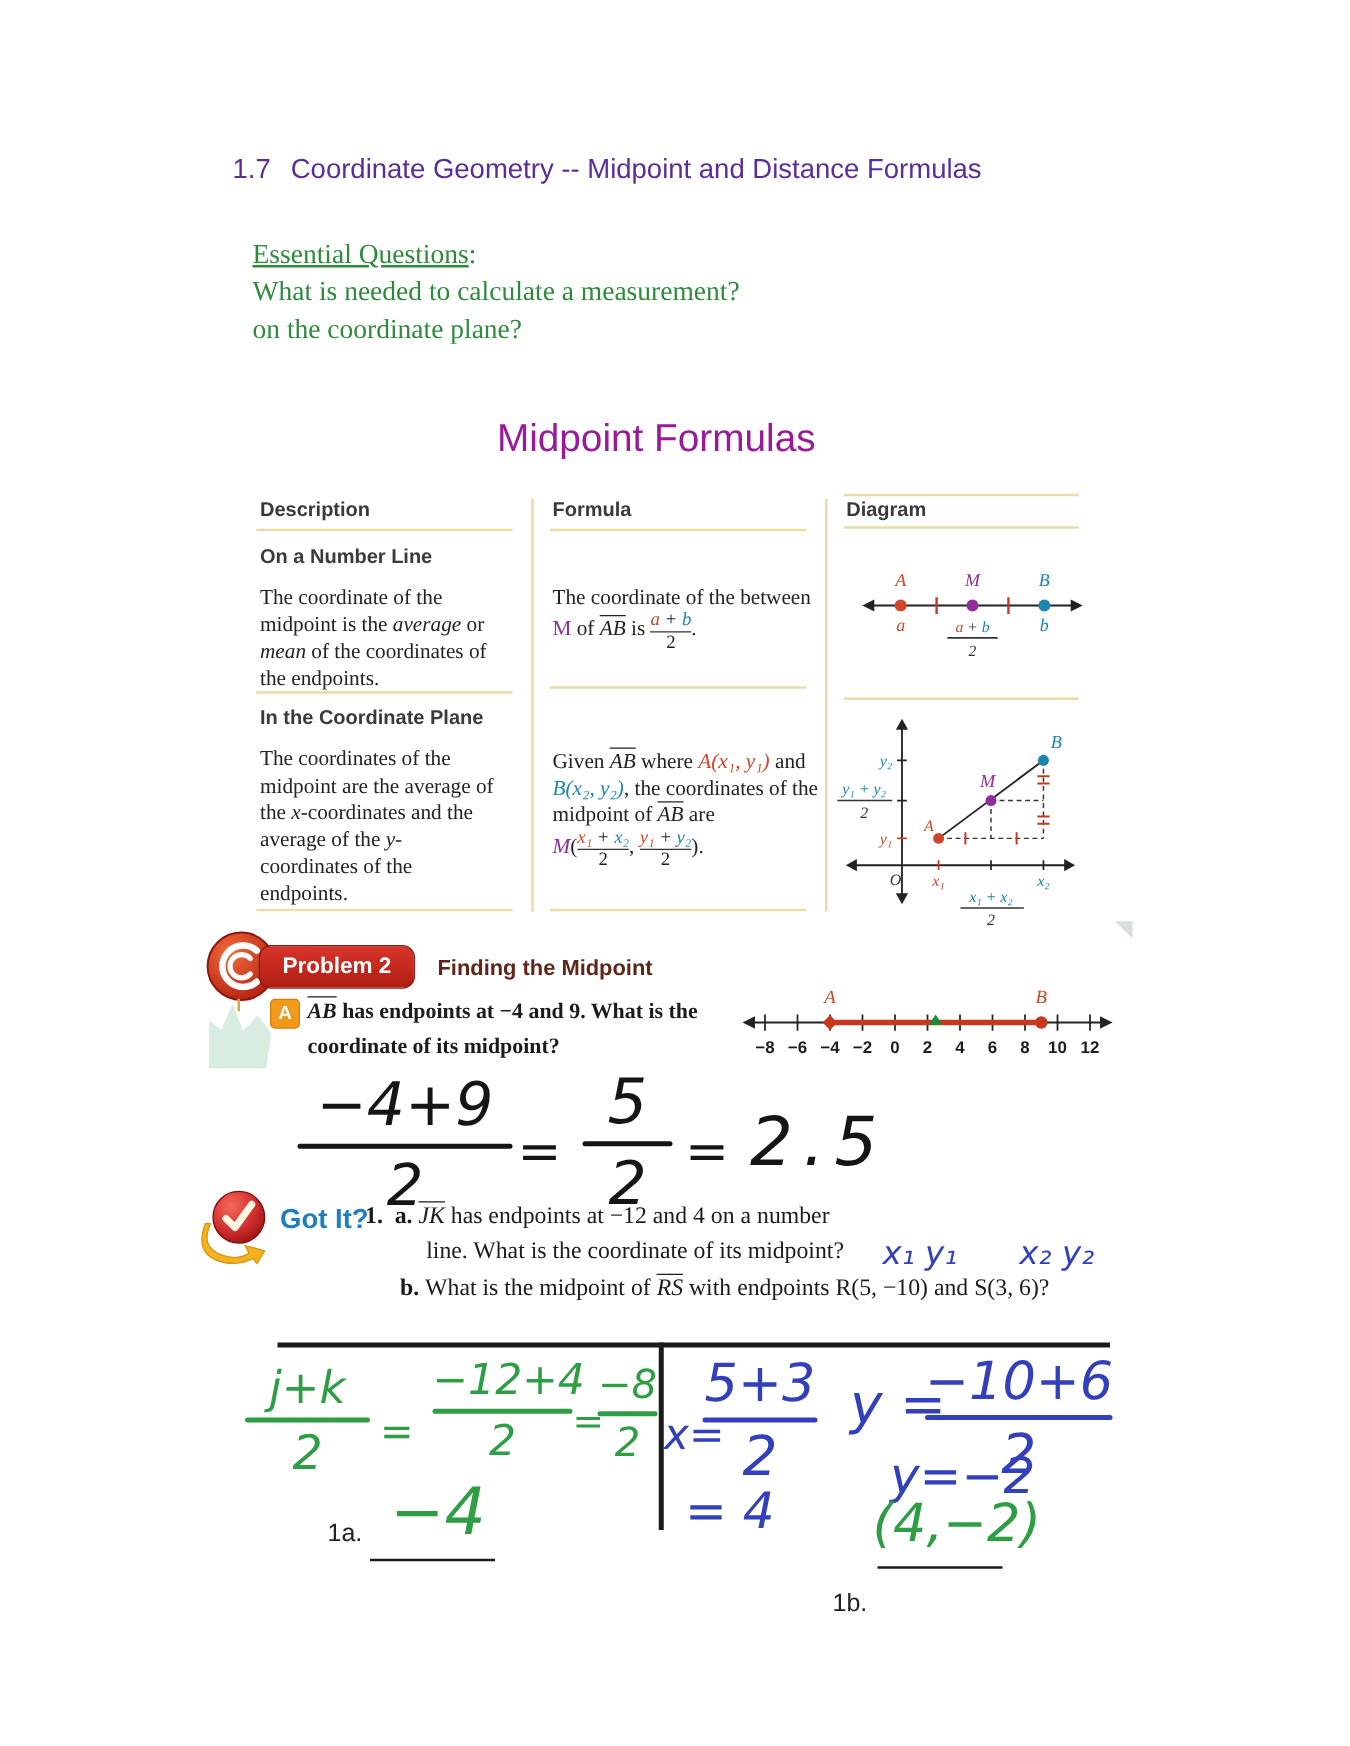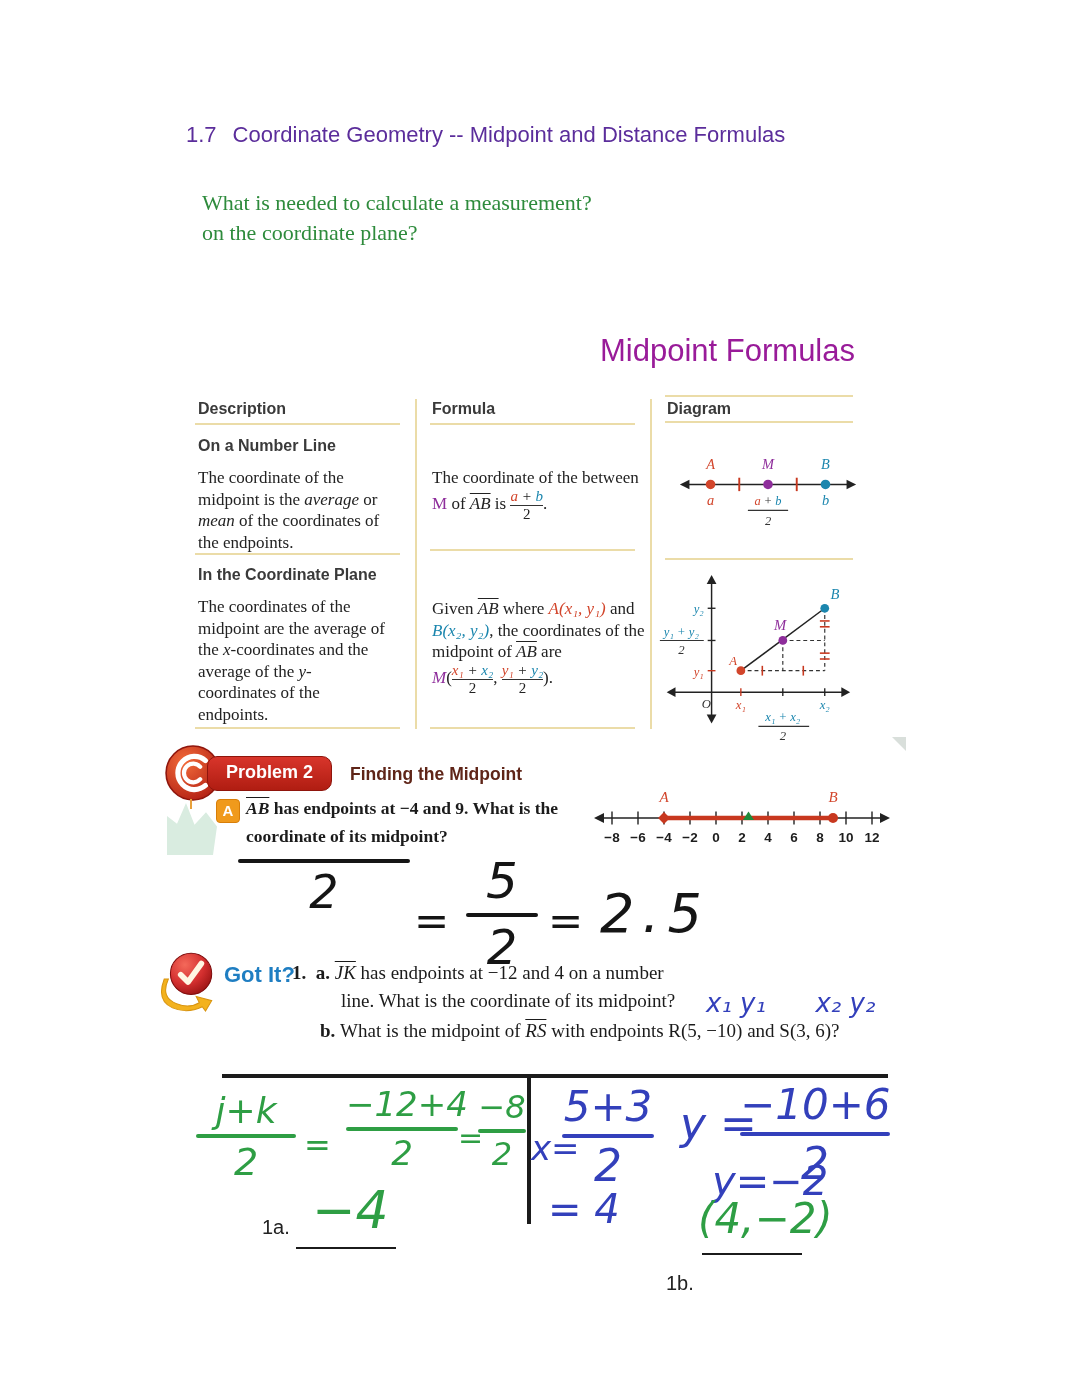--- a/index.html
+++ b/index.html
@@ -5,24 +5,24 @@
   html,body{margin:0;padding:0;background:#fff;}
   .page{position:relative;width:1080px;height:1397px;background:#ffffff;overflow:hidden;
         font-family:"Liberation Serif","DejaVu Sans",serif;}
   .abs{position:absolute;}
 
   
   .doc-title{font-family:"Liberation Sans",sans-serif;font-size:22px;color:#5B2D9B;white-space:nowrap;}
   .doc-title .num{margin-right:16px;}
   .essential{font-size:22px;color:#2E8B3C;line-height:30px;}
   .essential .uline{text-decoration:underline;}
-  .section-title{font-family:"Liberation Sans",sans-serif;font-size:31px;font-weight:500;color:#991B99;text-align:right;}
-
-  
-  .mtable{width:660px;height:345px;font-size:17px;color:#222;}
+  .section-title{font-family:"Liberation Sans",sans-serif;font-size:31px;font-weight:500;color:#991B99;text-align:center;}
+
+  
+  .mtable{width:660px;height:345px;font-size:17px;color:#222;margin-left:10px;}
   .tanline{position:absolute;height:2px;background:#EBDCA8;}
   .tanv{position:absolute;width:2px;background:#EBDCA8;}
   .th{position:absolute;font-family:"Liberation Sans",sans-serif;font-weight:bold;font-size:16px;color:#3a3a3a;}
   .subhead{position:absolute;font-family:"Liberation Sans",sans-serif;font-weight:bold;font-size:16px;color:#3a3a3a;}
   .cellp{position:absolute;line-height:21.5px;}
   .it{font-style:italic;}
   .ov{text-decoration:overline;}
   .red{color:#D2452B;}.blue{color:#1B86AE;}.purp{color:#8E2D9B;}
   .pfrac{display:inline-block;vertical-align:-10px;text-align:center;font-size:15px;line-height:15px;}
   .pfrac .bar{display:block;border-top:1.3px solid #333;margin-top:1px;padding-top:1px;}
@@ -70,20 +70,21 @@
 </head>
 <body>
 
 <div class="page">
 
   <div class="abs doc-title" style="left:186px;top:122px;">
     <span class="num">1.7</span><span>Coordinate Geometry -- Midpoint and Distance Formulas</span>
   </div>
 
   <div class="abs essential" style="left:202px;top:188px;">
+    <div><span class="uline">Essential Questions</span><span>:</span></div>
     <div>What is needed to calculate a measurement?</div>
     <div>on the coordinate plane?</div>
   </div>
 
   <div class="abs section-title" style="left:195px;top:333px;width:660px;">Midpoint Formulas</div>
 
   <div class="abs mtable" style="left:195px;top:393px;">
 
     <div class="tanv" style="left:220px;top:6px;height:330px;"></div>
     <div class="tanv" style="left:455px;top:6px;height:330px;"></div>
@@ -249,20 +250,21 @@
     <text x="124" y="52" text-anchor="middle" class="nl-num">0</text>
     <text x="150" y="52" text-anchor="middle" class="nl-num">2</text>
     <text x="176" y="52" text-anchor="middle" class="nl-num">4</text>
     <text x="202" y="52" text-anchor="middle" class="nl-num">6</text>
     <text x="228" y="52" text-anchor="middle" class="nl-num">8</text>
     <text x="254" y="52" text-anchor="middle" class="nl-num">10</text>
     <text x="280" y="52" text-anchor="middle" class="nl-num">12</text>
   </svg>
 
   <div class="hfrac hand hblack" style="left:238px;top:856px;width:172px;">
+    <span class="n" style="font-size:48px;">−4+9</span>
     <span class="bar bar-black"></span>
     <span class="n" style="font-size:46px;">2</span>
   </div>
   <div class="abs hand hblack" style="left:414px;top:896px;font-size:42px;">=</div>
   <div class="hfrac hand hblack" style="left:466px;top:852px;width:72px;">
     <span class="n" style="font-size:50px;">5</span>
     <span class="bar bar-black"></span>
     <span class="n" style="font-size:48px;">2</span>
   </div>
   <div class="abs hand hblack" style="left:548px;top:896px;font-size:42px;">=</div>

